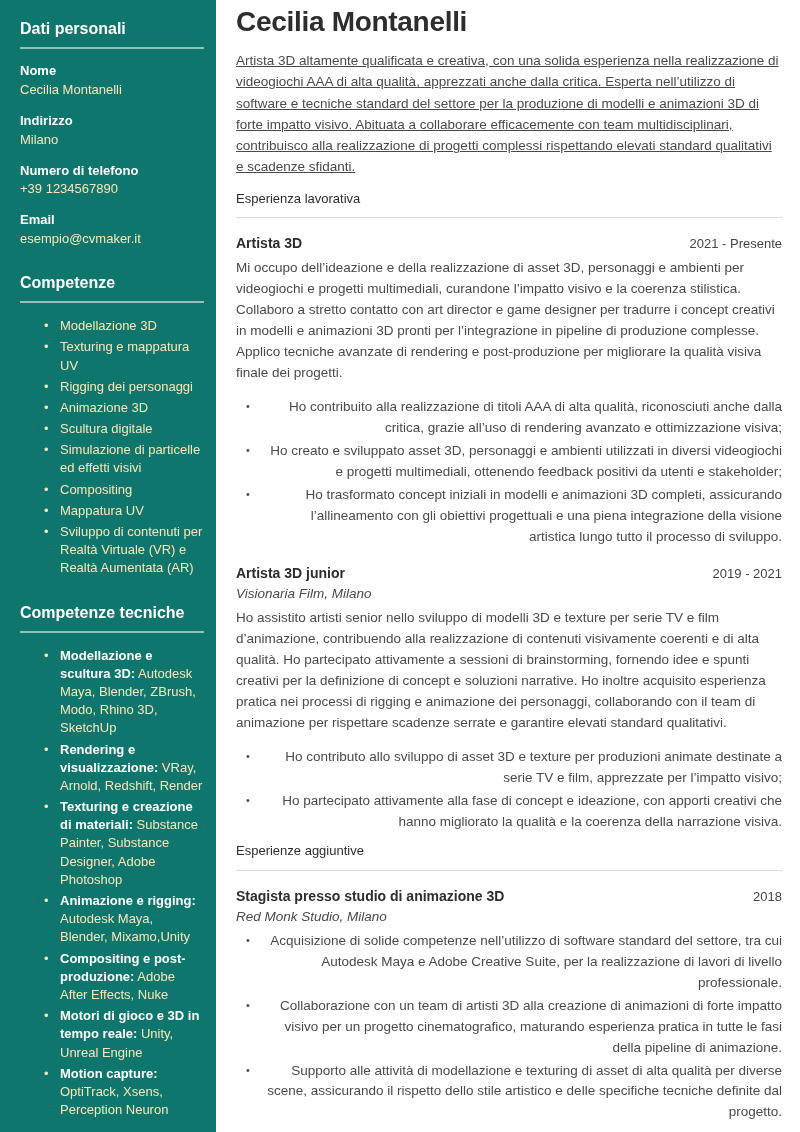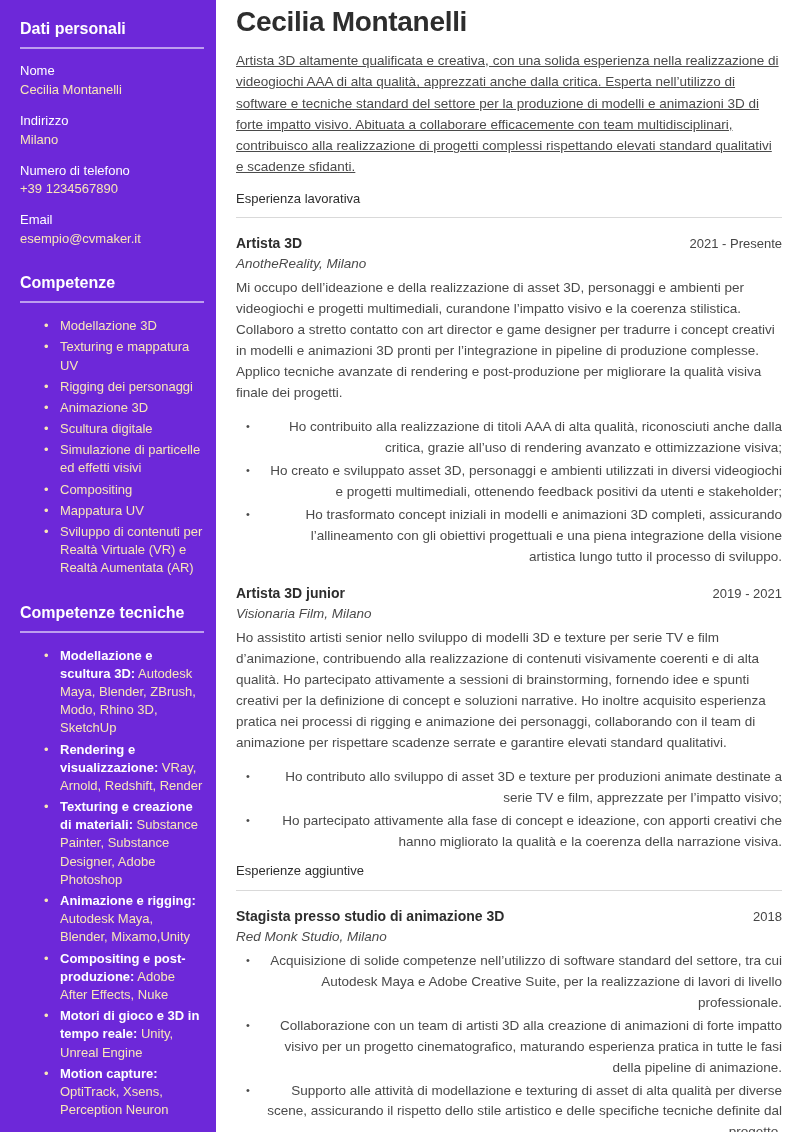--- a/index.html
+++ b/index.html
@@ -3,29 +3,29 @@
 <meta charset="utf-8">
 <style>
   * { box-sizing: border-box; }
   html, body { margin: 0; padding: 0; background: #ffffff; }
   body { font-family: "Liberation Sans", sans-serif; width: 800px; height: 1132px; }
   .page { position: relative; width: 800px; height: 1132px; background: #ffffff; overflow: hidden; }
 
   
   .sidebar {
     position: absolute; left: 0; top: 0; width: 216px; height: 1132px;
-    background: #6d28d9; padding: 20px 12px 20px 20px; color: #F8E6B8;
+    background: #0f766e; padding: 20px 12px 20px 20px; color: #F8E6B8;
   }
   .sb-section { margin-bottom: 26px; }
   .sb-title {
     font-size: 16px; font-weight: 700; color: #ffffff; margin: 0 0 9px 0;
     padding-bottom: 9px; border-bottom: 2px solid rgba(255,255,255,0.55);
   }
   .sb-field { margin-top: 14px; }
-  .sb-label { font-size: 13px; font-weight: 400; color: #ffffff; line-height: 1.3; }
+  .sb-label { font-size: 13px; font-weight: 700; color: #ffffff; line-height: 1.3; }
   .sb-value { font-size: 13px; color: #F8E6B8; line-height: 1.3; margin-top: 2px; word-wrap: break-word; }
   .sb-list { list-style: none; margin: 14px 0 0 0; padding: 0 0 0 24px; font-size: 13px; line-height: 1.4; }
   .sb-list li { position: relative; padding-left: 16px; margin-bottom: 3px; }
   .sb-list li::before { content: "\2022"; position: absolute; left: 0; top: 0; color: #F8E6B8; }
   .sb-list .b { font-weight: 700; color: #ffffff; text-align: right; }
 
   
   .main { position: absolute; left: 236px; top: 0; width: 546px; padding-top: 6px; color: #4a4a4a; }
   .name { font-size: 28px; font-weight: 700; color: #2d2d2d; margin: 0; line-height: 1.15; letter-spacing: -0.3px; }
   .summary { font-size: 13.5px; line-height: 1.57; margin-top: 12px; text-decoration: underline; }
@@ -108,21 +108,20 @@
     <p class="summary">Artista 3D altamente qualificata e creativa, con una solida esperienza nella realizzazione di videogiochi AAA di alta qualità, apprezzati anche dalla critica. Esperta nell’utilizzo di software e tecniche standard del settore per la produzione di modelli e animazioni 3D di forte impatto visivo. Abituata a collaborare efficacemente con team multidisciplinari, contribuisco alla realizzazione di progetti complessi rispettando elevati standard qualitativi e scadenze sfidanti.</p>
 
     <h2 class="section-title">Esperienza lavorativa</h2>
     <div class="divider"></div>
 
     <div class="job">
       <div class="job-head">
         <span class="job-title">Artista 3D</span>
         <span class="job-period">2021 - Presente</span>
       </div>
-      <div class="job-company">AnotheReality, Milano</div>
       <p class="job-desc">Mi occupo dell’ideazione e della realizzazione di asset 3D, personaggi e ambienti per videogiochi e progetti multimediali, curandone l’impatto visivo e la coerenza stilistica. Collaboro a stretto contatto con art director e game designer per tradurre i concept creativi in modelli e animazioni 3D pronti per l’integrazione in pipeline di produzione complesse. Applico tecniche avanzate di rendering e post-produzione per migliorare la qualità visiva finale dei progetti.</p>
       <ul class="bullets">
         <li>Ho contribuito alla realizzazione di titoli AAA di alta qualità, riconosciuti anche dalla critica, grazie all’uso di rendering avanzato e ottimizzazione visiva;</li>
         <li>Ho creato e sviluppato asset 3D, personaggi e ambienti utilizzati in diversi videogiochi e progetti multimediali, ottenendo feedback positivi da utenti e stakeholder;</li>
         <li>Ho trasformato concept iniziali in modelli e animazioni 3D completi, assicurando l’allineamento con gli obiettivi progettuali e una piena integrazione della visione artistica lungo tutto il processo di sviluppo.</li>
       </ul>
     </div>
 
     <div class="job">
       <div class="job-head">

